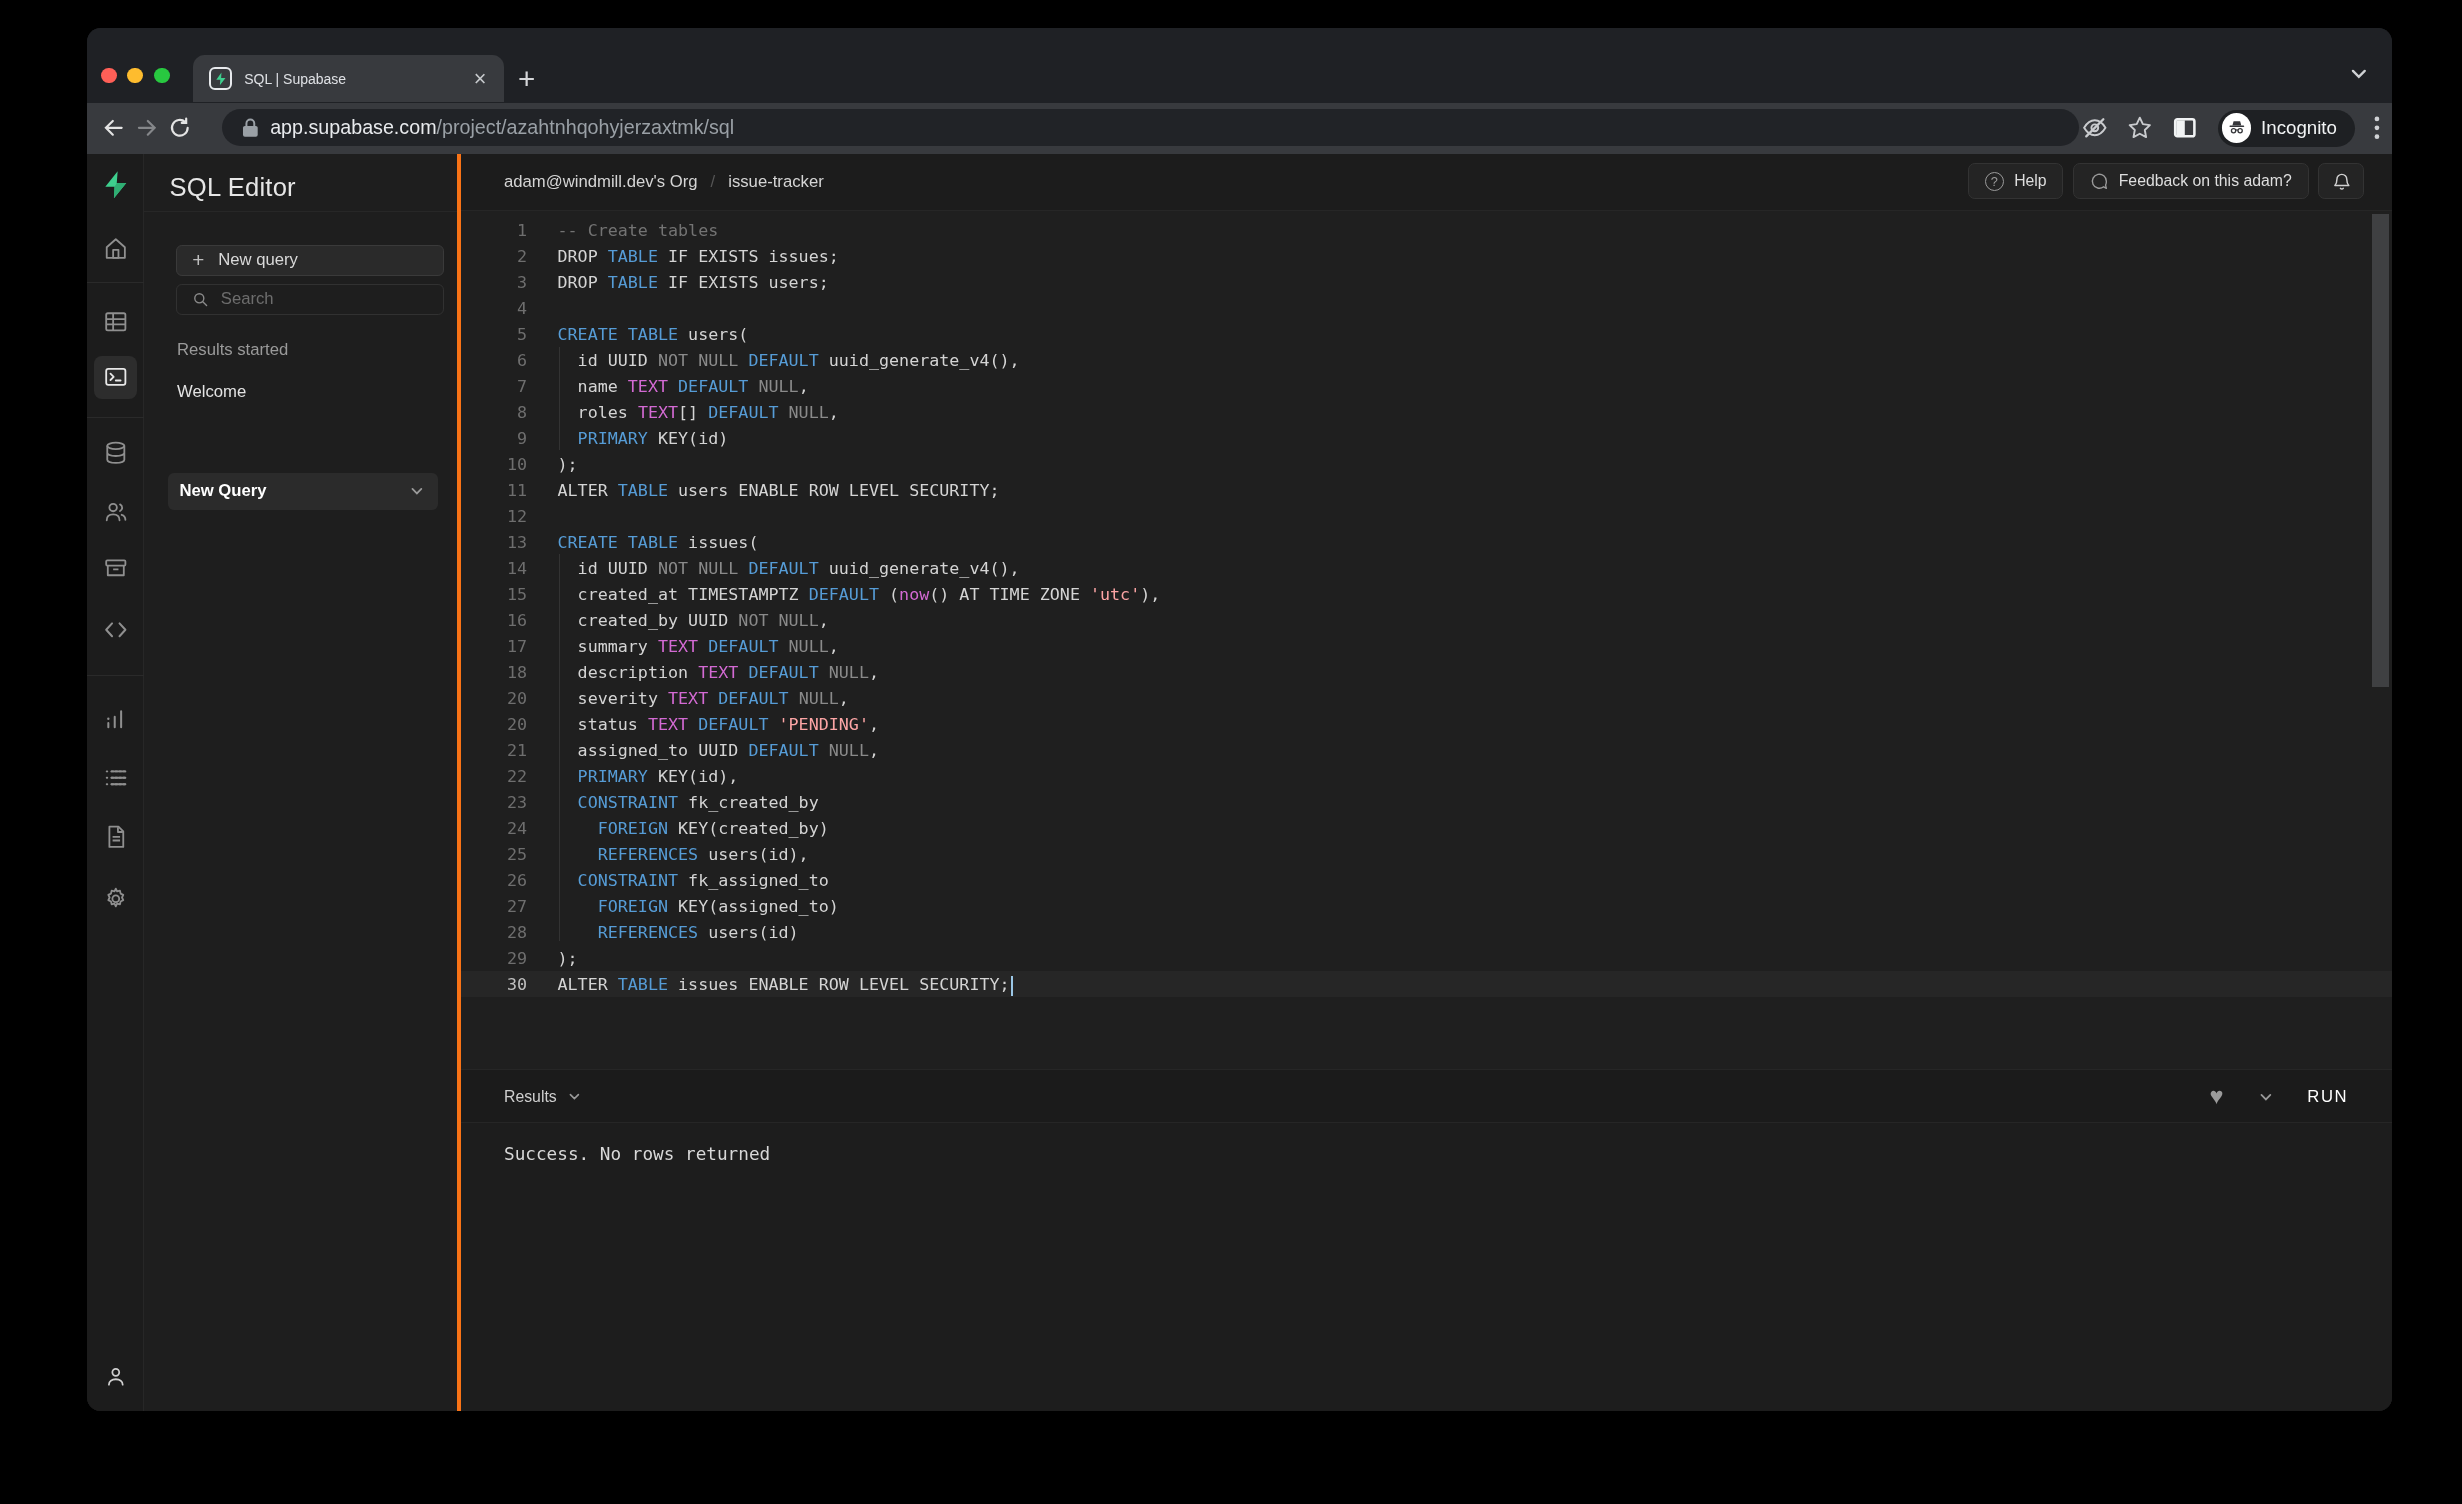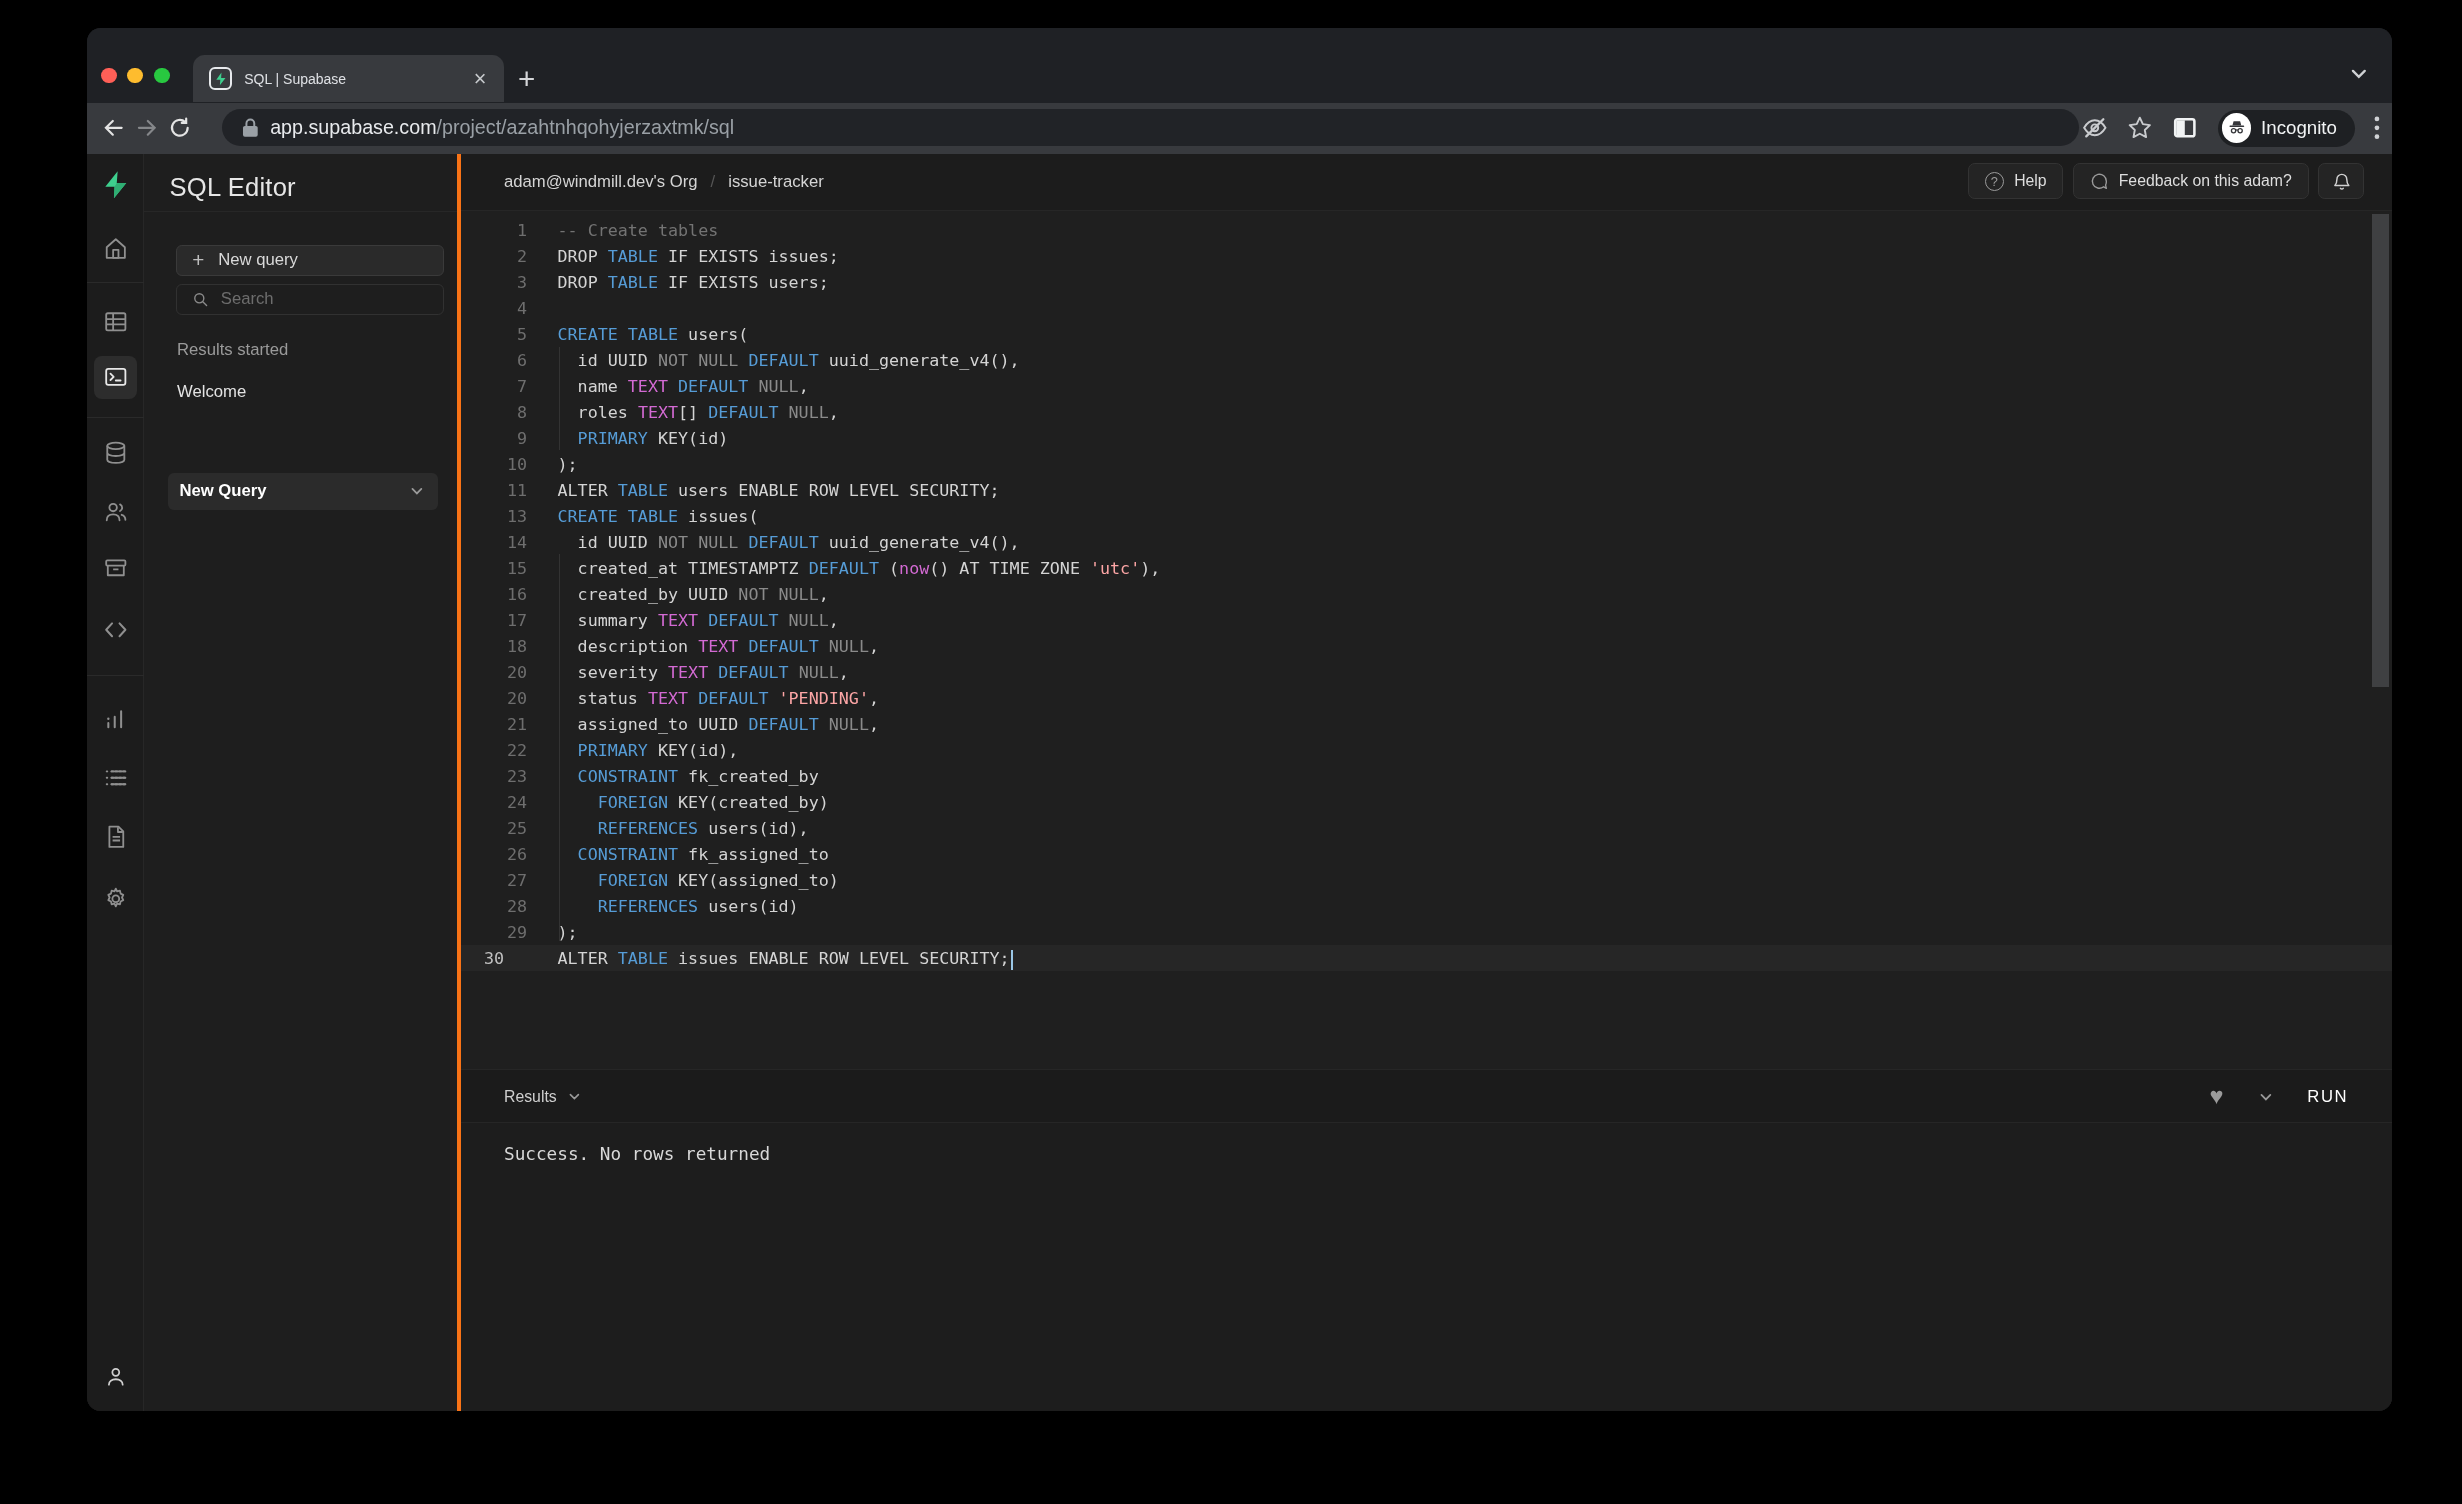--- a/index.html
+++ b/index.html
@@ -65,21 +65,21 @@
   .pill-btn { background:#242424; border:1px solid #333; border-radius:6.9px; height:36px; display:flex; align-items:center; gap:9.9px; padding:0 15.8px; color:#dedede; font-size:15.8px; }
   .pill-btn .q-circle { width:19.7px; height:19.7px; border:1.5px solid #9a9a9a; border-radius:50%; color:#9a9a9a; font-size:12.8px; display:flex; align-items:center; justify-content:center; }
   .bell-btn { width:46px; justify-content:center; padding:0; }
 
   
   .editor { position:absolute; left:0; top:57px; width:100%; height:858px; background:#1f1f1f; overflow:hidden; }
   .code-lines { position:absolute; left:0; top:6.9px; width:100%; }
   .code-row { display:flex; height:26px; line-height:26px; font-family:"DejaVu Sans Mono", monospace; font-size:16.7px; }
   .code-row.current { background:rgba(255,255,255,0.035); }
   .ln { width:66px; text-align:right; color:#6e6e6e; flex:none; }
-  .code-row.current .ln { color:#c0c0c0;text-align:center; }
+  .code-row.current .ln { color:#c0c0c0; }
   .code-text { margin-left:30.5px; white-space:pre; color:#d4d4d4; }
   .tok-pln { color:#d4d4d4; }
   .tok-kw  { color:#569cd6; }
   .tok-typ { color:#d36ad3; }
   .tok-str { color:#fca5a5; }
   .tok-cmt { color:#737373; }
   .tok-nul { color:#8a8a8a; }
   .cursor { display:inline-block; width:2px; height:19.7px; background:#9bc7e6; vertical-align:middle; margin-left:1px; }
   .indent-guide { position:absolute; width:1px; background:#333; left:98px; }
   .guide-1 { top:136px; height:103px; }
@@ -386,20 +386,24 @@
             </div>
             <div class="code-row">
               <span class="ln">10</span>
               <span class="code-text"><span class="tok-pln">);</span></span>
             </div>
             <div class="code-row">
               <span class="ln">11</span>
               <span class="code-text"><span class="tok-pln">ALTER </span><span class="tok-kw">TABLE</span><span class="tok-pln"> users ENABLE ROW LEVEL SECURITY;</span></span>
             </div>
             <div class="code-row">
+              <span class="ln">12</span>
+              <span class="code-text"></span>
+            </div>
+            <div class="code-row">
               <span class="ln">13</span>
               <span class="code-text"><span class="tok-kw">CREATE TABLE</span><span class="tok-pln"> issues(</span></span>
             </div>
             <div class="code-row">
               <span class="ln">14</span>
               <span class="code-text"><span class="tok-pln">  id UUID </span><span class="tok-nul">NOT NULL</span><span class="tok-pln"> </span><span class="tok-kw">DEFAULT</span><span class="tok-pln"> uuid_generate_v4(),</span></span>
             </div>
             <div class="code-row">
               <span class="ln">15</span>
               <span class="code-text"><span class="tok-pln">  created_at TIMESTAMPTZ </span><span class="tok-kw">DEFAULT</span><span class="tok-pln"> (</span><span class="tok-typ">now</span><span class="tok-pln">() AT TIME ZONE </span><span class="tok-str">'utc'</span><span class="tok-pln">),</span></span>

